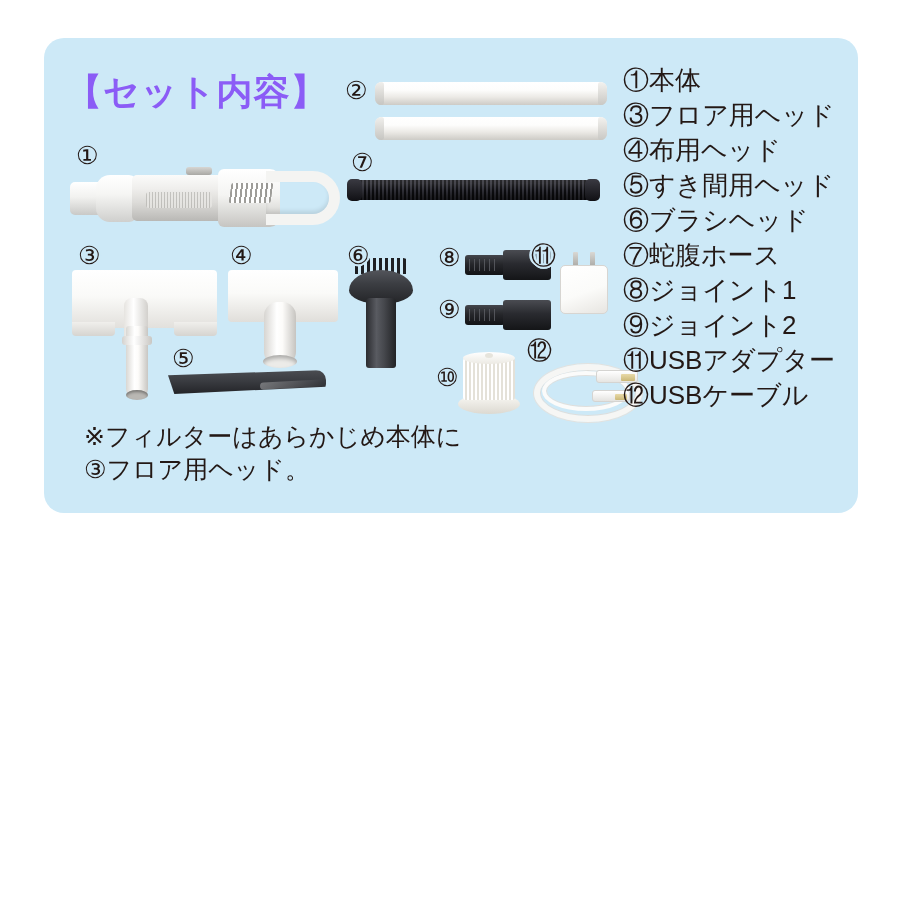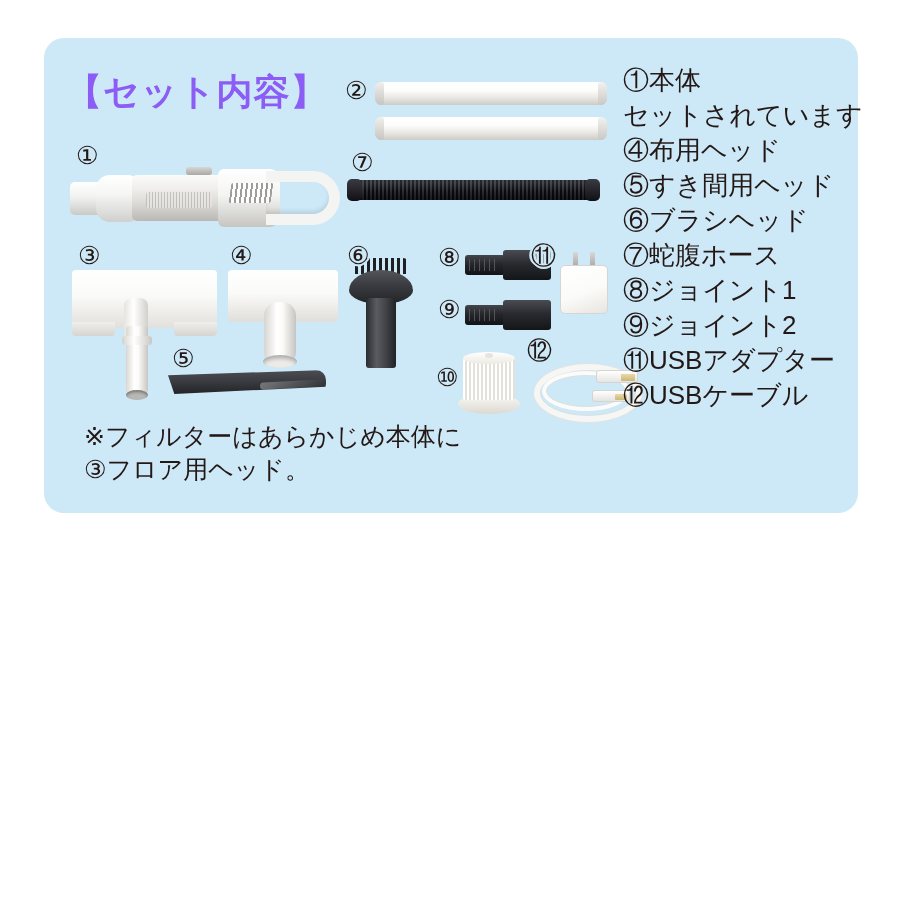--- a/index.html
+++ b/index.html
@@ -408,21 +408,21 @@
   <div class="cnum" style="left:347px;top:243px;">⑥</div>
   <div class="cnum" style="left:351px;top:150px;">⑦</div>
   <div class="cnum" style="left:438px;top:245px;">⑧</div>
   <div class="cnum" style="left:438px;top:297px;">⑨</div>
   <div class="cnum" style="left:436px;top:365px;">⑩</div>
   <div class="cnum" style="left:531px;top:243px;">⑪</div>
   <div class="cnum" style="left:527px;top:338px;">⑫</div>
 
   <div class="list">
     <div class="list-row">①本体</div>
-    <div class="list-row">セットされています</div>
+    <div class="list-row">③フロア用ヘッド</div>
     <div class="list-row">④布用ヘッド</div>
     <div class="list-row">⑤すき間用ヘッド</div>
     <div class="list-row">⑥ブラシヘッド</div>
     <div class="list-row">⑦蛇腹ホース</div>
     <div class="list-row">⑧ジョイント1</div>
     <div class="list-row">⑨ジョイント2</div>
     <div class="list-row">⑪USBアダプター</div>
     <div class="list-row">⑫USBケーブル</div>
   </div>
 

